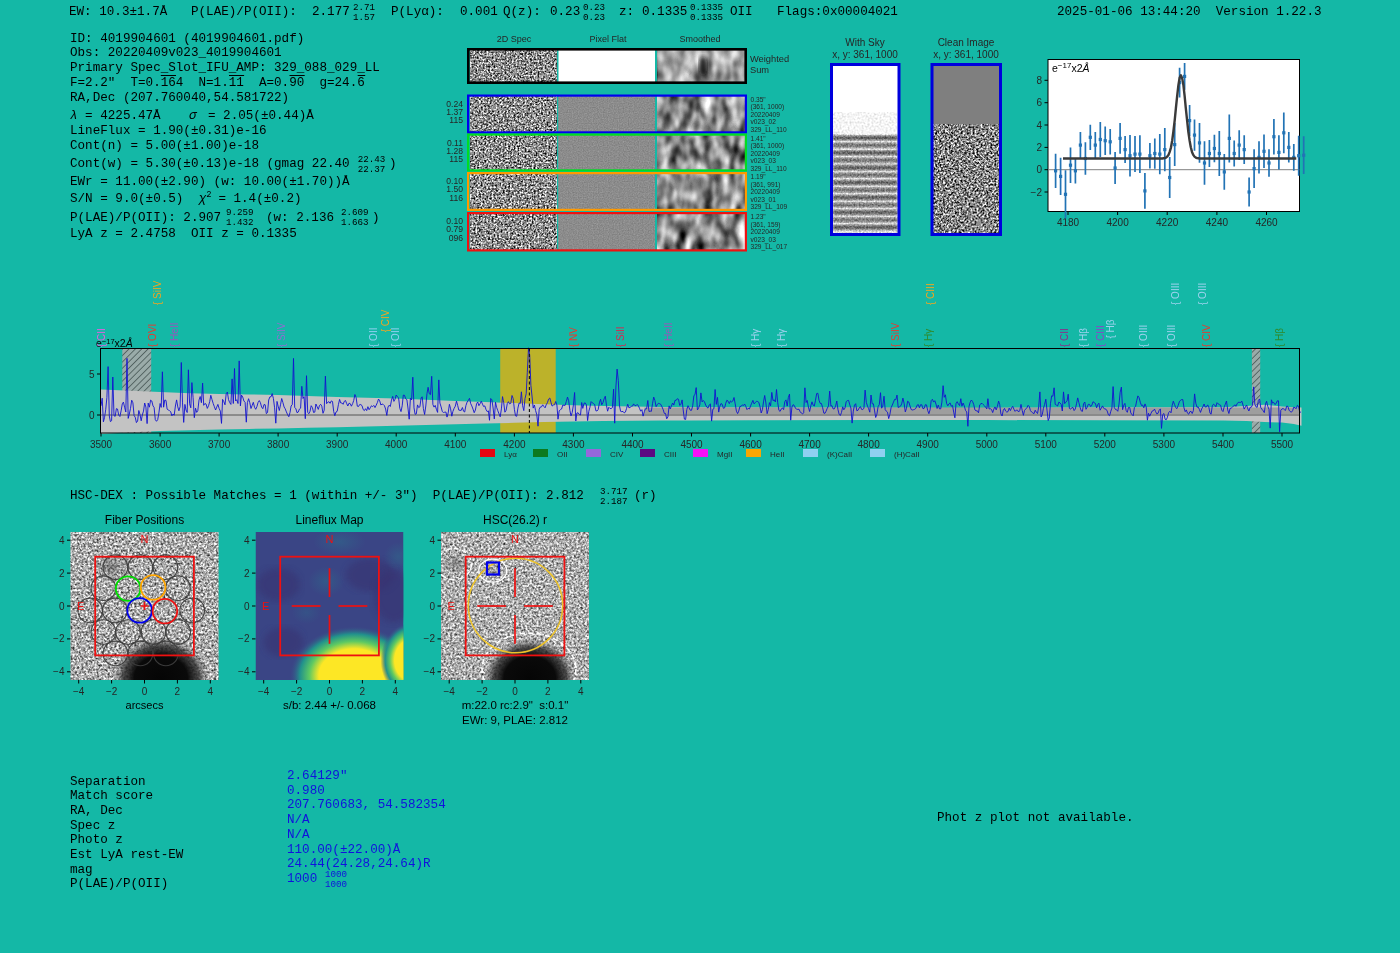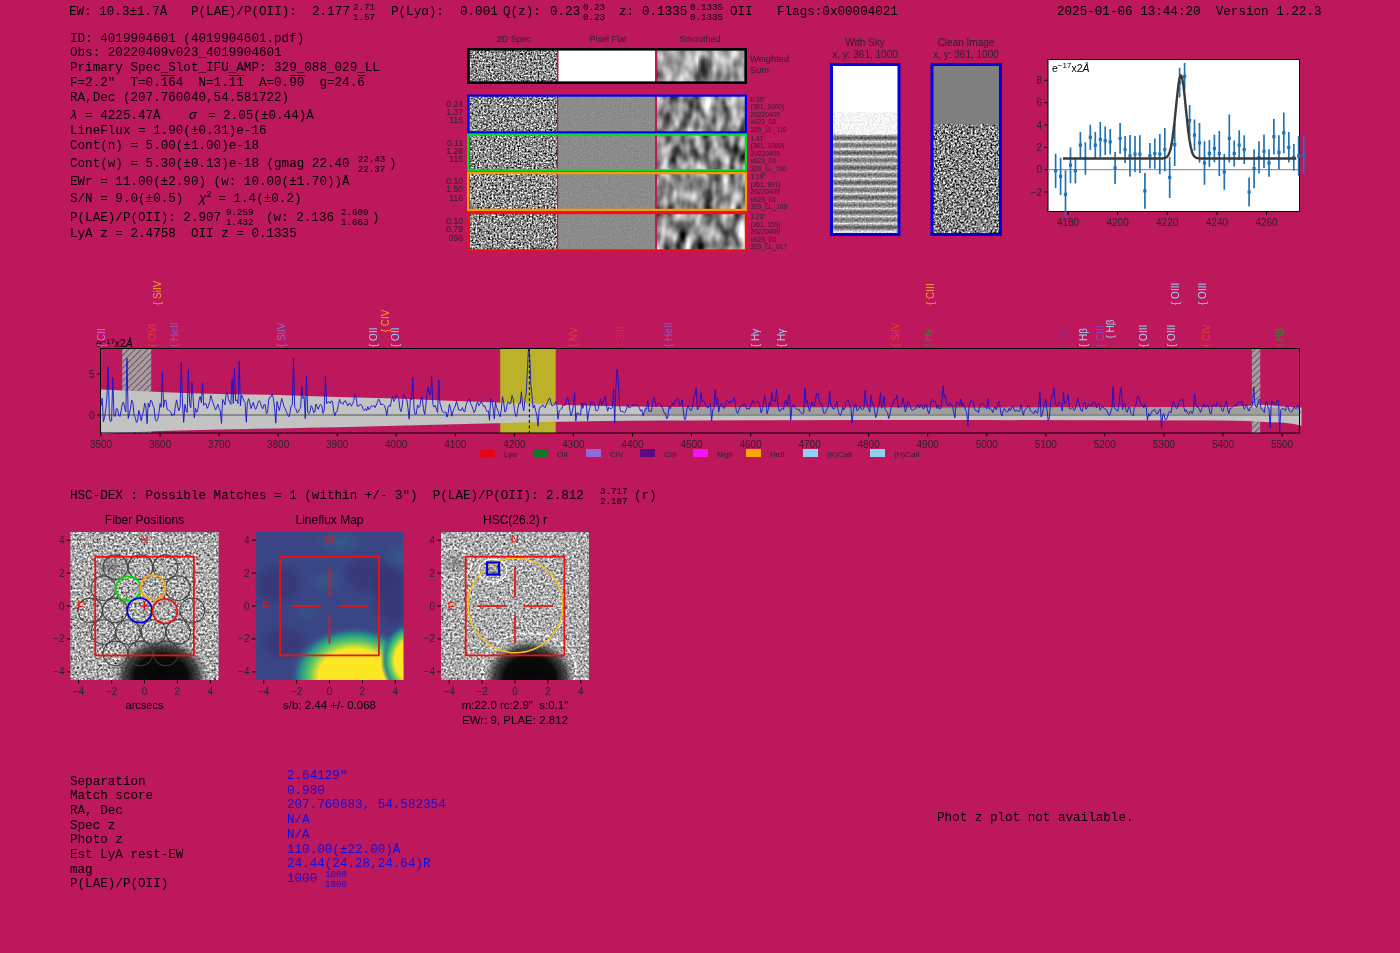--- a/index.html
+++ b/index.html
@@ -1,14 +1,14 @@
 <!DOCTYPE html>
 <html><head><meta charset="utf-8"><style>
 html,body{margin:0;padding:0;background:#fff;}
-#root{position:relative;width:1400px;height:953px;background:#be185d;overflow:hidden;}
+#root{position:relative;width:1400px;height:953px;background:#14b8a6;overflow:hidden;}
 </style></head><body>
 <div id="root">
 <svg width="1400" height="953" viewBox="0 0 1400 953">
 <defs>
 <filter id="grain" x="0%" y="0%" width="100%" height="100%" color-interpolation-filters="sRGB">
  <feTurbulence type="fractalNoise" baseFrequency="0.55" numOctaves="2" seed="7" stitchTiles="stitch"></feTurbulence>
  <feColorMatrix type="saturate" values="0"></feColorMatrix>
  <feComponentTransfer>
             <feFuncR type="linear" slope="2.6" intercept="-0.75"></feFuncR>
             <feFuncG type="linear" slope="2.6" intercept="-0.75"></feFuncG>

